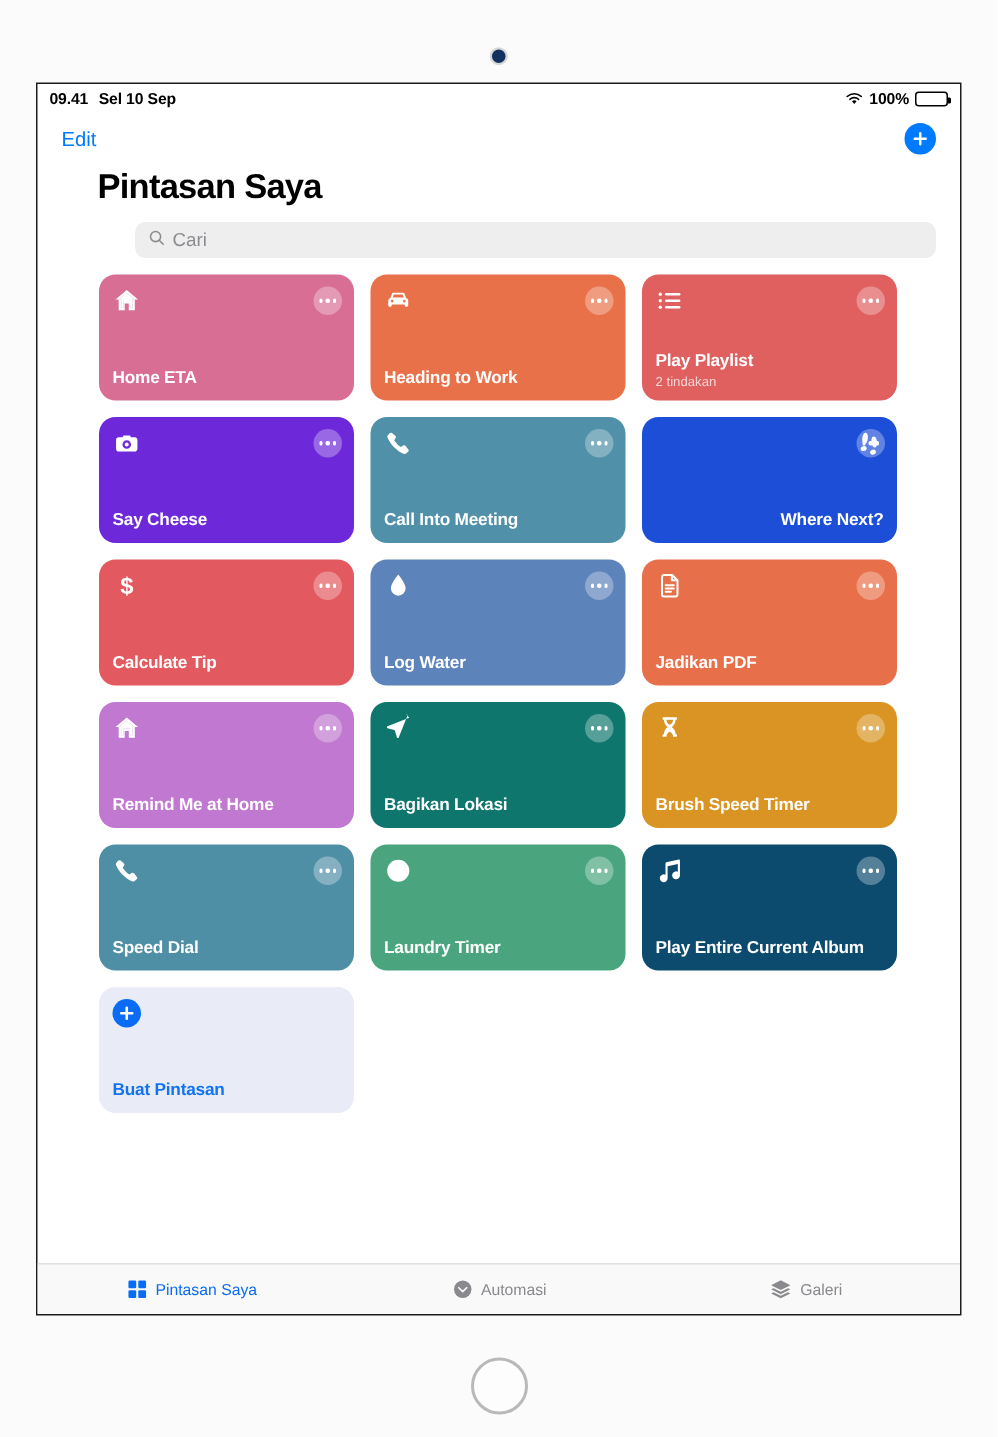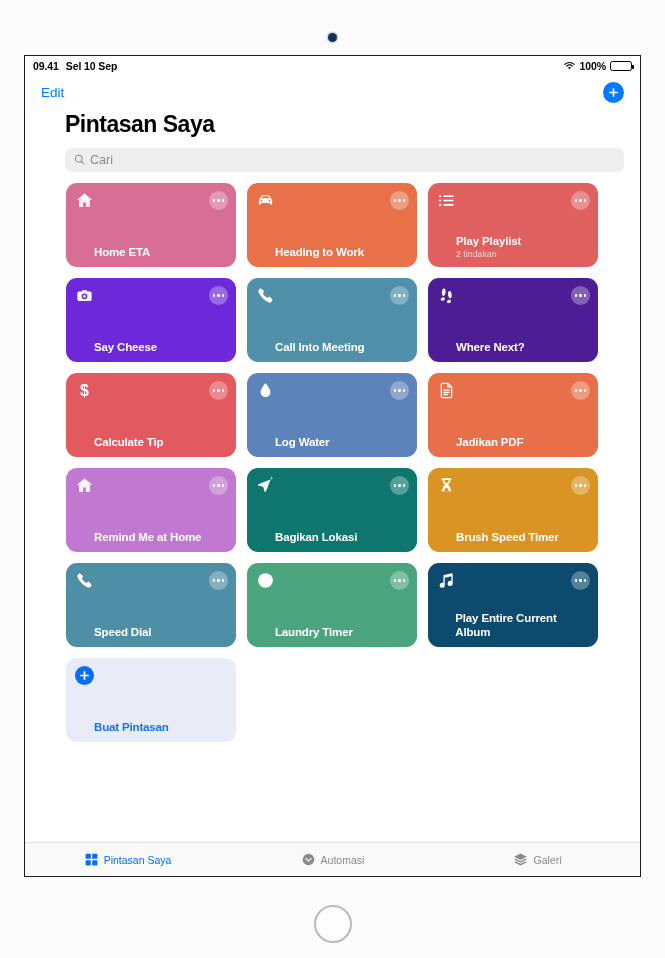--- a/index.html
+++ b/index.html
@@ -83,37 +83,37 @@
   
   #title-wrap { padding: 2px 16px 0 40px; }
   #page-title {
     font-size: 23px; font-weight: bold; color: #000;
     letter-spacing: -0.5px;
   }
   #search-wrap { padding: 10px 16px 0 40px; }
   #search-field {
     height: 24px; border-radius: 7px; background: #eeeeef;
     display: flex; align-items: center; gap: 5px;
-    padding: 0 9px; cursor: text;
+    padding: 0 9px; cursor: text; margin-left: 25px;
   }
   #search-placeholder { font-size: 12.5px; color: #8b8b8f; }
 
   
   #grid {
     padding: 11px 16px 0 41px;
     display: grid;
     grid-template-columns: repeat(3, 170px);
     gap: 11px 11px;
   }
   .card {
     position: relative;
     height: 84px;
     border-radius: 11px;
     padding: 8px 9px 7px 9px;
-    display: flex; flex-direction: row;
+    display: flex; flex-direction: column;
     cursor: pointer;
     overflow: hidden;
   }
   .card-icon { width: 19px; height: 19px; color: #fff; }
   .card-icon svg { display: block; width: 100%; height: 100%; }
   .card-text { margin-top: auto; }
   .card-title {
     font-size: 11.5px; font-weight: bold; color: #fff;
     letter-spacing: -0.15px; line-height: 1.2;
   }
@@ -291,21 +291,21 @@
           </div>
           <div class="card-menu">
             <i></i>
             <i></i>
             <i></i>
           </div>
           <div class="card-text">
             <div class="card-title">Call Into Meeting</div>
           </div>
         </div>
-        <div class="card" style="background: #4c1d95;">
+        <div class="card" style="background: #1d4ed8; align-items: flex-end;">
           <div class="card-icon">
             <svg viewBox="0 0 24 24" fill="currentColor">
               <path d="M8.8 3.2c1.3 0 2.1 1.5 2.1 3.6 0 2-.6 3.9-1.6 5.2-.5.6-1.3.7-1.9.3-.8-.5-1.3-1.7-1.3-3.4 0-3.2 1.2-5.7 2.7-5.7zM7.2 14.4c1.2-.4 2.4.3 2.6 1.5.2 1.1-.5 2.1-1.6 2.4l-1 .3c-1.1.3-2.2-.4-2.4-1.5-.2-1.1.5-2.1 1.5-2.4l.9-.3zM16 6.4c1.4 0 2.6 2.4 2.6 5.5 0 1.7-.5 2.9-1.3 3.4-.6.4-1.4.3-1.9-.3-1-1.3-1.6-3.2-1.6-5.2 0-2.1.8-3.4 2.2-3.4zM15 17.4c1.2-.4 2.4.3 2.6 1.5.2 1.1-.5 2.1-1.5 2.4l-1 .3c-1.1.3-2.2-.4-2.4-1.5-.2-1.1.5-2.1 1.5-2.4l.8-.3z"></path>
             </svg>
           </div>
           <div class="card-menu">
             <i></i>
             <i></i>
             <i></i>
           </div>

